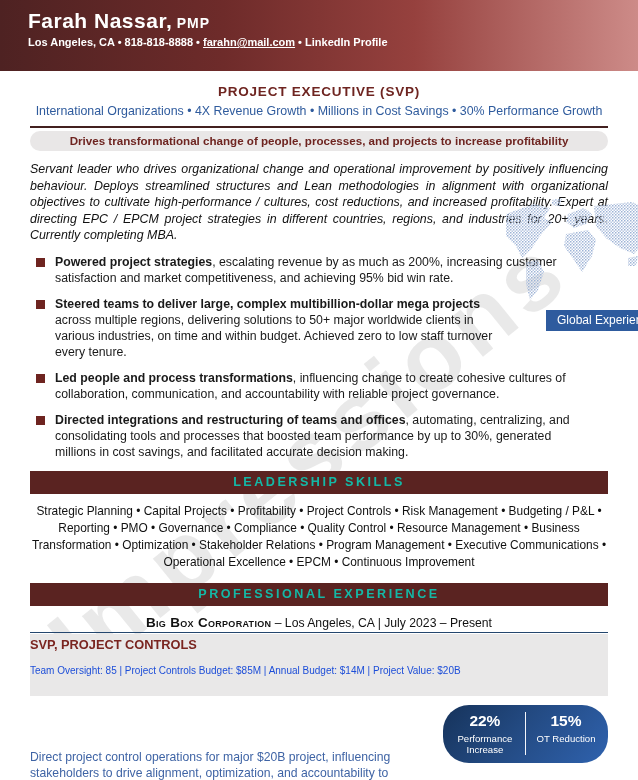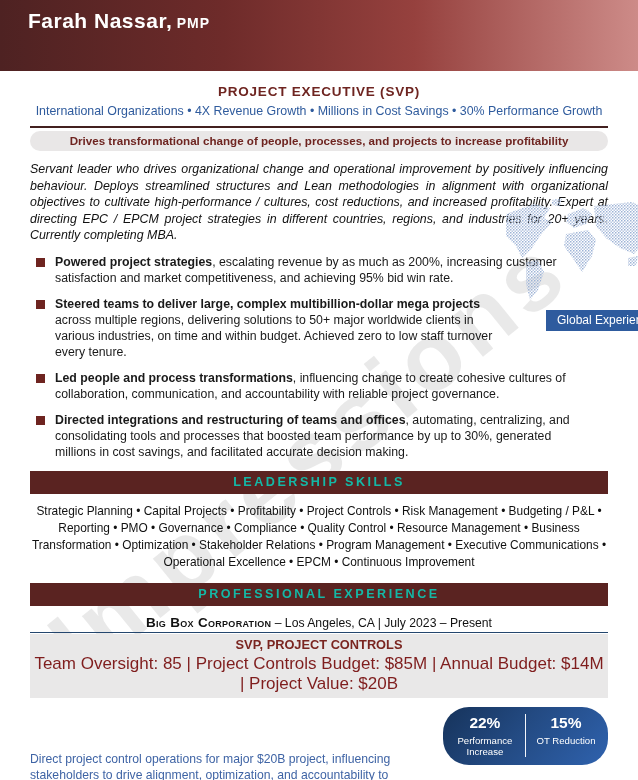--- a/index.html
+++ b/index.html
@@ -44,23 +44,23 @@
     font-weight:bold; letter-spacing:2.5px; padding:4px 0 5px; }
   .secbar.lead { margin-top:10px; }
   .secbar.exp { margin-top:12px; }
 
   .skills { text-align:center; font-size:11.9px; line-height:1.42; margin-top:9px; color:#111; }
 
   .companyline { text-align:center; font-size:12.2px; margin-top:9px; color:#111; }
   .company { font-weight:bold; font-variant:small-caps; letter-spacing:.3px; font-size:13.5px; }
   .navy-rule { border:none; border-top:1.5px solid #24466e; margin-top:2px; }
 
-  .roleblock { background:#e9e8e8; text-align:center; padding:3px 0 4px; margin-top:1px; }
+  .roleblock { background:#e9e8e8; text-align:left; padding:3px 0 20px; margin-top:1px; }
   .role { font-size:12.8px; font-weight:bold; color:#7a2520; }
-  .rolemeta { font-size:17px; color:#7f1d1d; margin-top:2px; }
+  .rolemeta { font-size:10px; color:#1d4ed8; margin-top:13px; }
 
   .overview-row { display:flex; margin-top:9px; align-items:flex-start; }
   .overview { width:408px; font-size:12.2px; line-height:1.3; color:#3f64a5;margin-top:45px; }
   .stats { margin-left:12px; width:168px; display:flex; border-radius:26px;
     background:linear-gradient(130deg,#16335b 0%, #234a82 45%, #2f62ae 100%);
     color:#fff; text-align:center; padding:7px 2px 8px; }
   .stat { flex:1 1 0; padding:0 3px; }
   .stat + .stat { border-left:1.6px solid #f4f6fb; }
   .stat .val { font-size:15.5px; font-weight:bold; }
   .stat .lab { font-size:9.6px; line-height:1.18; margin-top:3px; }
@@ -69,20 +69,23 @@
 <body>
 
 <div class="watermark">Impressions</div>
 
 <div class="page">
 
   <div class="hdr">
     <div>
       <span class="name">Farah Nassar,</span>
       <span class="cred">PMP</span>
+    </div>
+    <div class="contact">
+      <span>Los Angeles, CA • 818-818-8888 • </span><a href="#">farahn@mail.com</a><span> • LinkedIn Profile</span>
     </div>
   </div>
 
   <div class="content">
 
     <div class="title">PROJECT EXECUTIVE (SVP)</div>
     <div class="subtitle">
       <div>International Organizations • 4X Revenue Growth • Millions in Cost Savings • 30% Performance Growth</div>
     </div>
     <hr class="maroon-rule">

